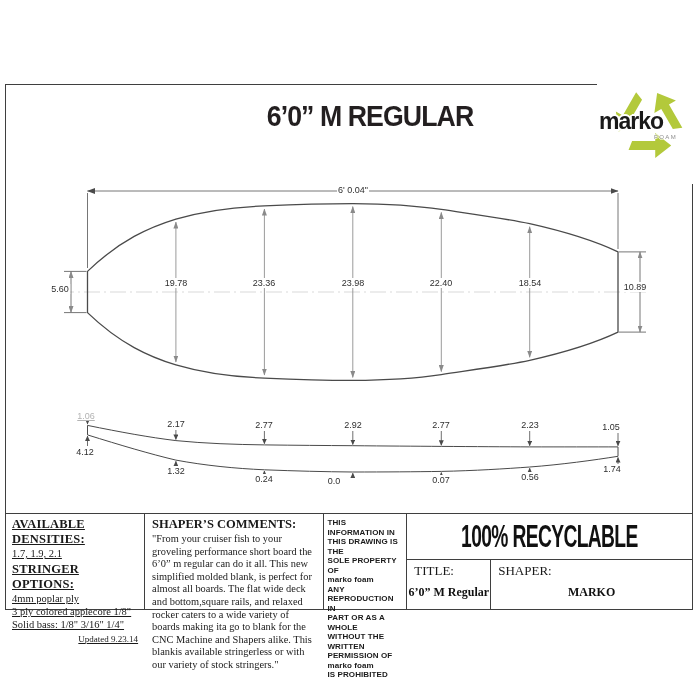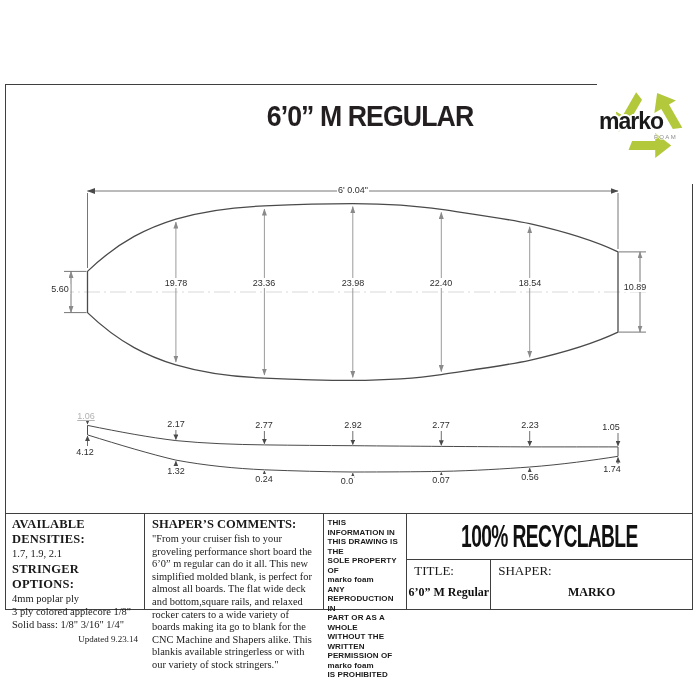--- a/index.html
+++ b/index.html
@@ -18,21 +18,21 @@
   #logo-sub{position:absolute;left:57px;top:70px;font-size:6px;color:#8d8d8d;letter-spacing:1.5px;
     text-shadow:-1px 0 0 #fff,1px 0 0 #fff,0 -1px 0 #fff,0 1px 0 #fff;}
   
   #drawing{position:absolute;left:0;top:0;pointer-events:none;}
   
   .dim{position:absolute;transform:translate(-50%,-50%);font-size:9px;color:#2e2e2e;background:#fff;padding:0 1px;white-space:nowrap;line-height:10px;}
   .dim.grey{color:#b3b3b3;}
   
   #strip{position:absolute;left:5px;top:513px;width:688px;height:97px;border:1.6px solid #3f3f3f;box-sizing:border-box;display:flex;background:#fff;}
   .col{box-sizing:border-box;height:100%;}
-  #col-specs{width:181px;border-right:1.4px solid #3f3f3f;padding:3px 6px;font-family:"Liberation Serif",serif;color:#1a1a1a;}
+  #col-specs{width:181px;border-right:1.4px solid #3f3f3f;padding:3px 6px;font-family:"Liberation Serif",serif;color:#1a1a1a;text-decoration:underline;}
   #col-comments{width:234px;border-right:1.4px solid #3f3f3f;padding:3px 7px;font-family:"Liberation Serif",serif;color:#1a1a1a;}
   #col-legal{width:108px;border-right:1.4px solid #3f3f3f;padding:4px 3px;text-align:left;}
   #col-title{flex:1;display:flex;flex-direction:column;}
   .spec-head{font-size:12.5px;font-weight:bold;letter-spacing:.2px;}
   .spec-line{font-size:10.5px;line-height:13px;}
   #updated{font-size:9px;text-align:right;margin-top:3px;}
   #comments-head{font-size:12.5px;font-weight:bold;font-family:"Liberation Serif",serif;}
   #comments-body{font-size:10.4px;line-height:12.6px;margin-top:1px;text-align:left;}
   .legal-line{font-size:8px;font-weight:bold;color:#1a1a1a;line-height:9.5px;letter-spacing:.1px;}
   #recyclable{height:45px;border-bottom:1.4px solid #3f3f3f;display:flex;align-items:center;justify-content:center;overflow:hidden;}
@@ -151,21 +151,21 @@
   <span class="dim" style="left:176px;top:424px;">2.17</span>
   <span class="dim" style="left:264px;top:425px;">2.77</span>
   <span class="dim" style="left:353px;top:425px;">2.92</span>
   <span class="dim" style="left:441px;top:425px;">2.77</span>
   <span class="dim" style="left:530px;top:425px;">2.23</span>
   <span class="dim" style="left:611px;top:427px;">1.05</span>
 
   <span class="dim" style="left:85px;top:452px;">4.12</span>
   <span class="dim" style="left:176px;top:471px;">1.32</span>
   <span class="dim" style="left:264px;top:479px;">0.24</span>
-  <span class="dim" style="left:347px;top:481px;">0.0</span>
+  <span class="dim" style="left:334px;top:481px;">0.0</span>
   <span class="dim" style="left:441px;top:480px;">0.07</span>
   <span class="dim" style="left:530px;top:477px;">0.56</span>
   <span class="dim" style="left:612px;top:469px;">1.74</span>
 
   <div id="strip">
 
     <div id="col-specs" class="col">
       <div class="spec-head">AVAILABLE DENSITIES:</div>
       <div class="spec-line">1.7, 1.9, 2.1</div>
       <div class="spec-head" style="margin-top:2px;">STRINGER OPTIONS:</div>

